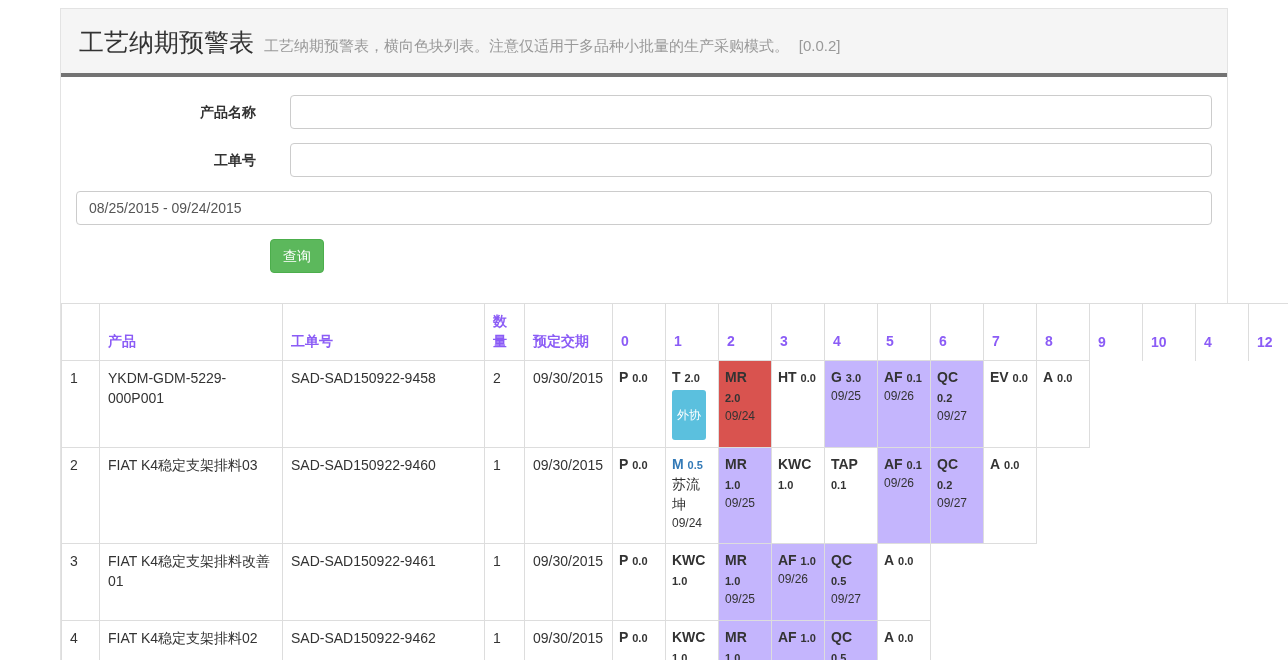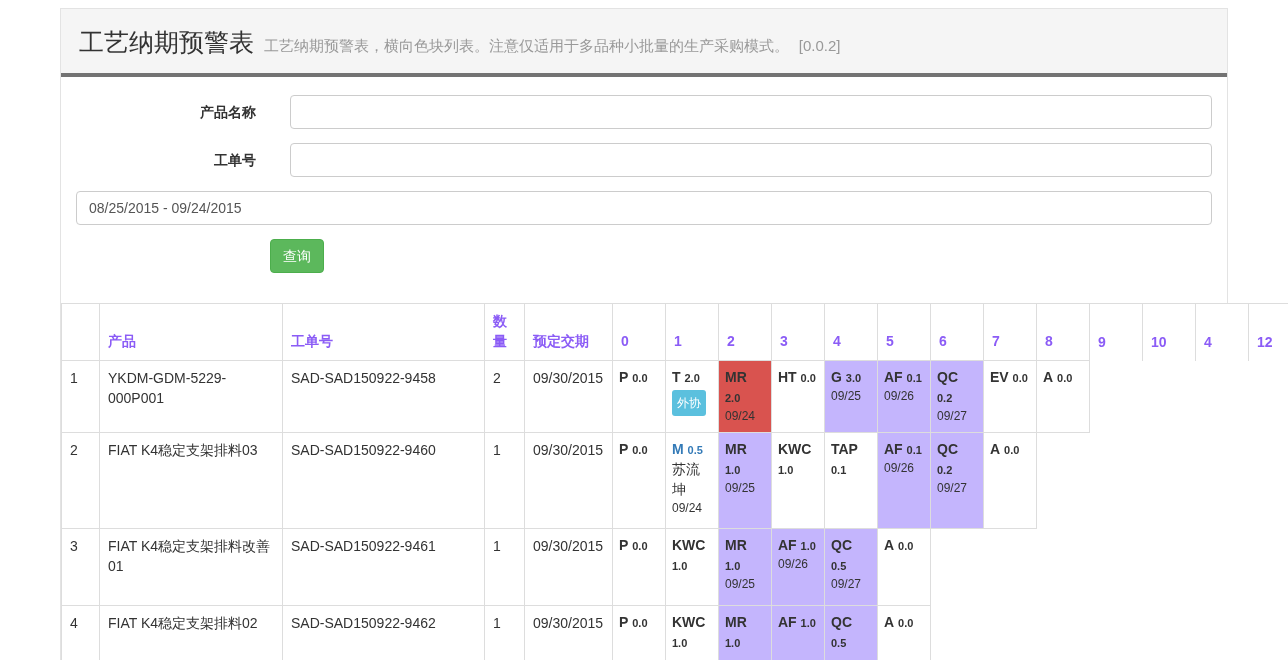--- a/index.html
+++ b/index.html
@@ -83,21 +83,21 @@
   .step-hours { font-weight: bold; font-size: 11px; }
   .step-date { font-size: 12px; }
   .step-person { font-size: 14px; }
   .cell-red { background: #d9534f; }
   .cell-orange { background: #c4b5fd; }
   .step-link .step-code, .step-link .step-hours { color: #337ab7; }
   .badge-info {
     display: inline-block;
     background: #5bc0de; color: #fff;
     font-size: 12px; line-height: 16px;
-    padding: 5px 5px; border-radius: 3px;
+    padding: 17px 5px; border-radius: 3px;
     margin-top: 2px;
   }
 </style>
 </head>
 <body>
 
 <div class="panel">
 
   <div class="page-header">
     <h1 class="page-title">工艺纳期预警表</h1>

